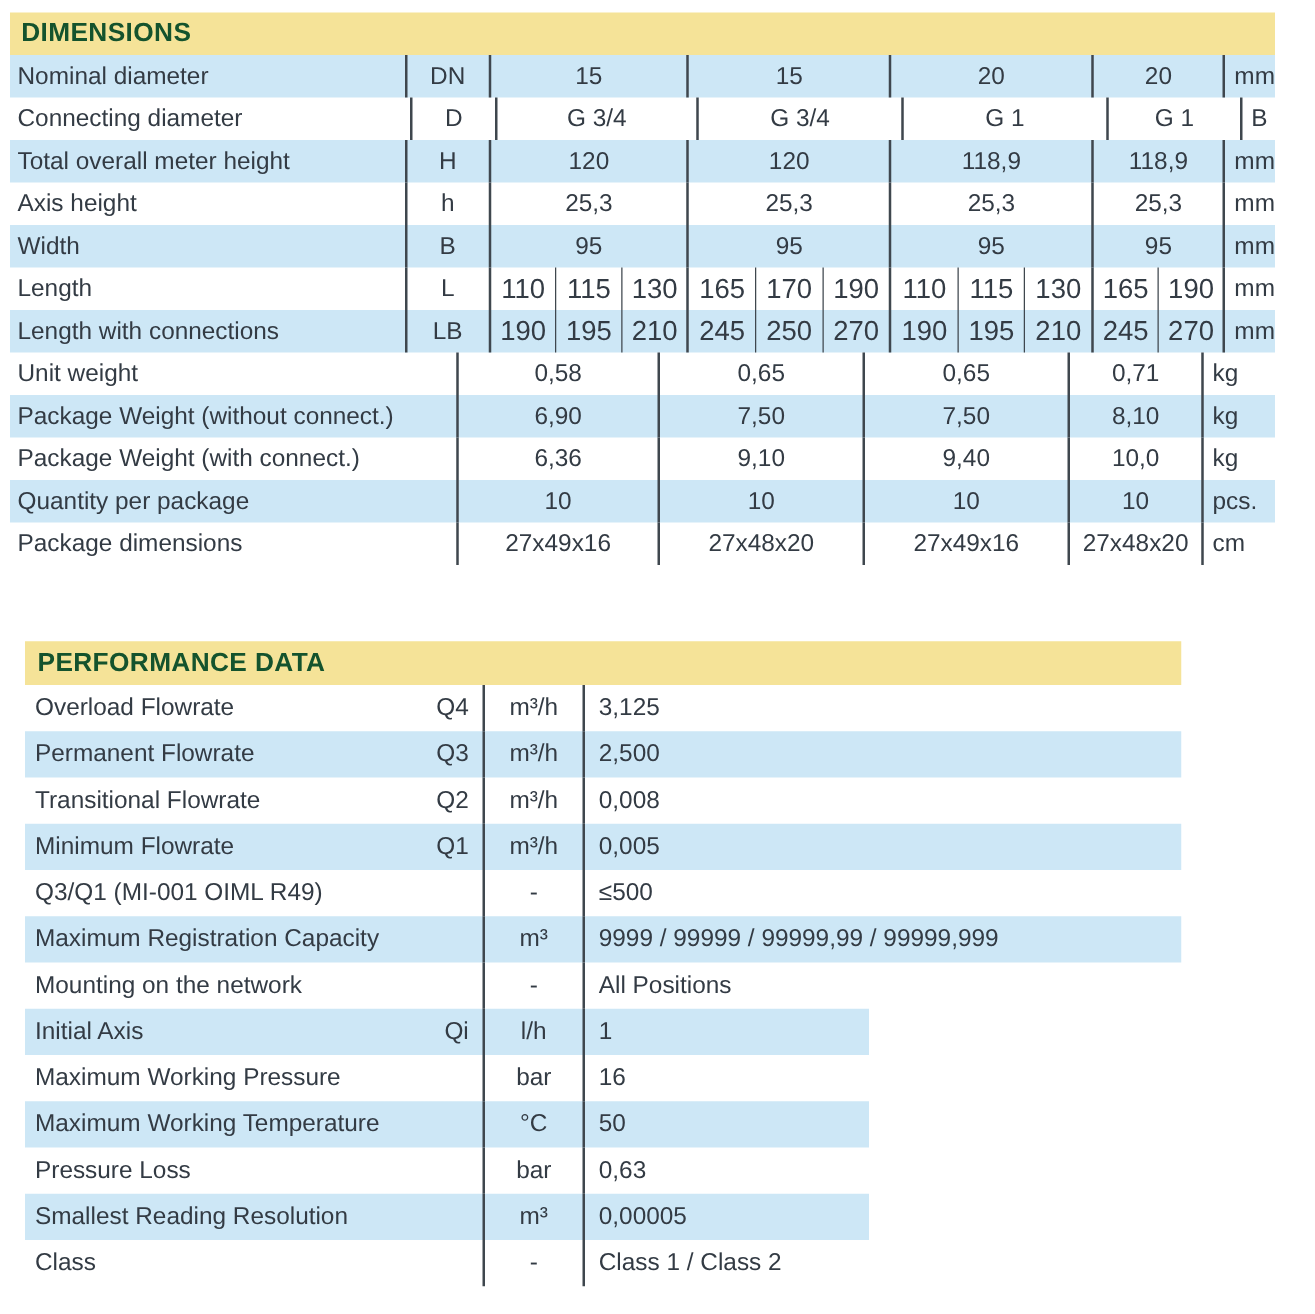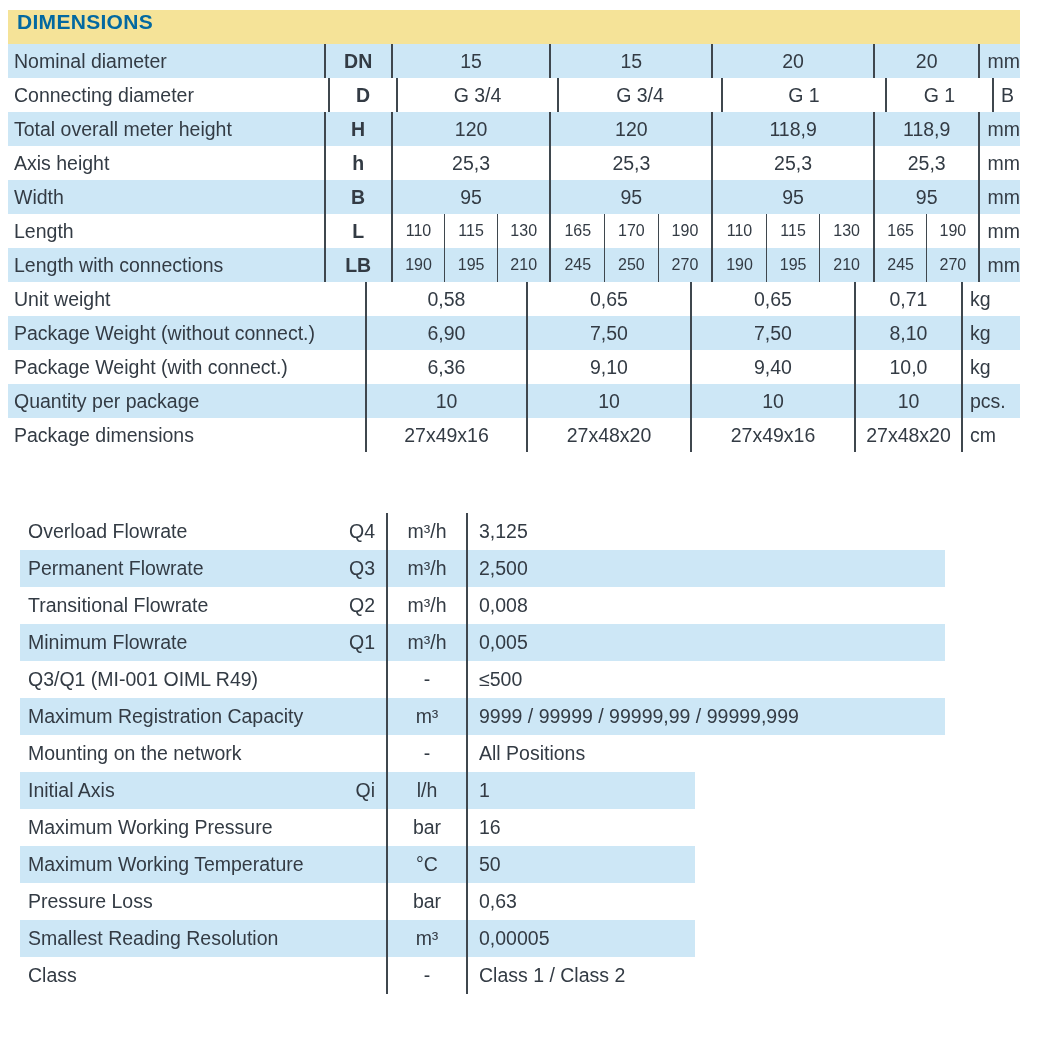--- a/index.html
+++ b/index.html
@@ -3,37 +3,37 @@
 <meta charset="utf-8">
 <style>
   * { margin:0; padding:0; box-sizing:border-box; }
   html,body { background:#ffffff; }
   .page {
     position:relative; width:1052px; height:1051px; background:#ffffff;
     font-family:"Liberation Sans", sans-serif; color:#333b44; overflow:hidden;
   }
   
   .band {
-    height:34px; background:#f5e398; display:flex; 
-    padding-left:9px; font-weight:bold; font-size:21px; color:#0369a1;
+    height:34px; background:#f5e398; display:flex; align-items:center;
+    padding-left:9px; font-weight:bold; font-size:21px; color:#14532d;
     letter-spacing:0.3px;
   }
   .cell { display:flex; align-items:center; font-size:19.5px; }
   
   .dims { position:absolute; left:8px; top:10px; width:1012px; }
   .drow { display:flex; height:34px; }
   .drow.blue { background:#cde7f6; }
   .d-label  { width:322px; padding-left:6px; border-right:2px solid #3f474e; }
   .d-labelw { width:359px; padding-left:6px; border-right:2px solid #3f474e; }
-  .d-sym    { width:68px;  justify-content:center; border-right:2px solid #3f474e;font-weight:bold; }
+  .d-sym    { width:68px;  justify-content:center; border-right:2px solid #3f474e; }
   .d-g1 { width:161px; } .d-g2 { width:164px; } .d-g3 { width:164px; } .d-g4 { width:107px; }
   .d-g  { justify-content:center; border-right:2px solid #3f474e; }
   .d-subs { padding:0; }
   .d-sub { flex:1 1 0; height:100%; display:flex; align-items:center; justify-content:center;
-           border-right:1.5px solid #3f474e; font-size:16px; }
+           border-right:1.5px solid #3f474e; font-size:22px; }
   .d-sub:last-child { border-right:none; }
   .d-unit { flex:1; padding-left:7px; }
   
   .perf { position:absolute; left:20px; top:513px; width:925px; }
   .perf .band { height:35px; padding-left:10px; }
   .prow { display:flex; height:37px; }
   .prow.blue  { background:#cde7f6; }
   .prow.blue-n{ background:linear-gradient(to right,#cde7f6 0px,#cde7f6 675px,rgba(0,0,0,0) 675px); }
   .p-label { width:368px; padding-left:8px; padding-right:11px; border-right:2px solid #3f474e;
              justify-content:space-between; }
@@ -190,20 +190,23 @@
       <div class="cell d-labelw">Package dimensions</div>
       <div class="cell d-g d-g1">27x49x16</div>
       <div class="cell d-g d-g2">27x48x20</div>
       <div class="cell d-g d-g3">27x49x16</div>
       <div class="cell d-g d-g4">27x48x20</div>
       <div class="cell d-unit">cm</div>
     </div>
   </section>
 
   <section class="perf">
+    <div class="band">
+      <span>PERFORMANCE DATA</span>
+    </div>
 
     <div class="prow">
       <div class="cell p-label">
         <span>Overload Flowrate</span>
         <span>Q4</span>
       </div>
       <div class="cell p-unit">m³/h</div>
       <div class="cell p-value">3,125</div>
     </div>
 

